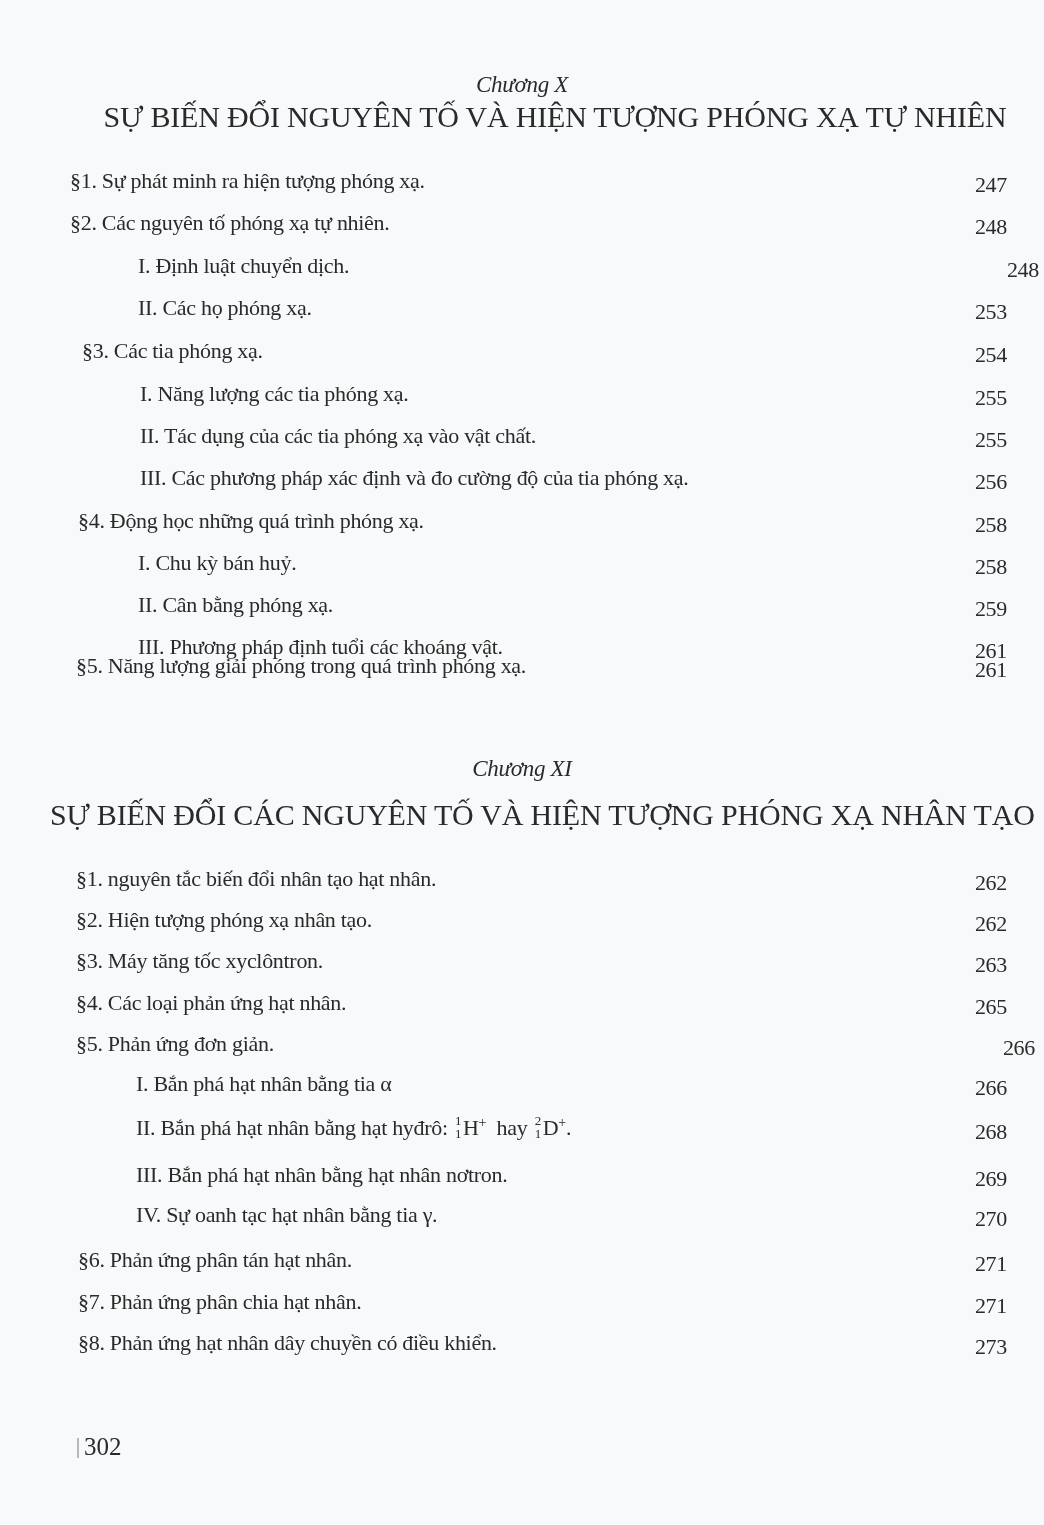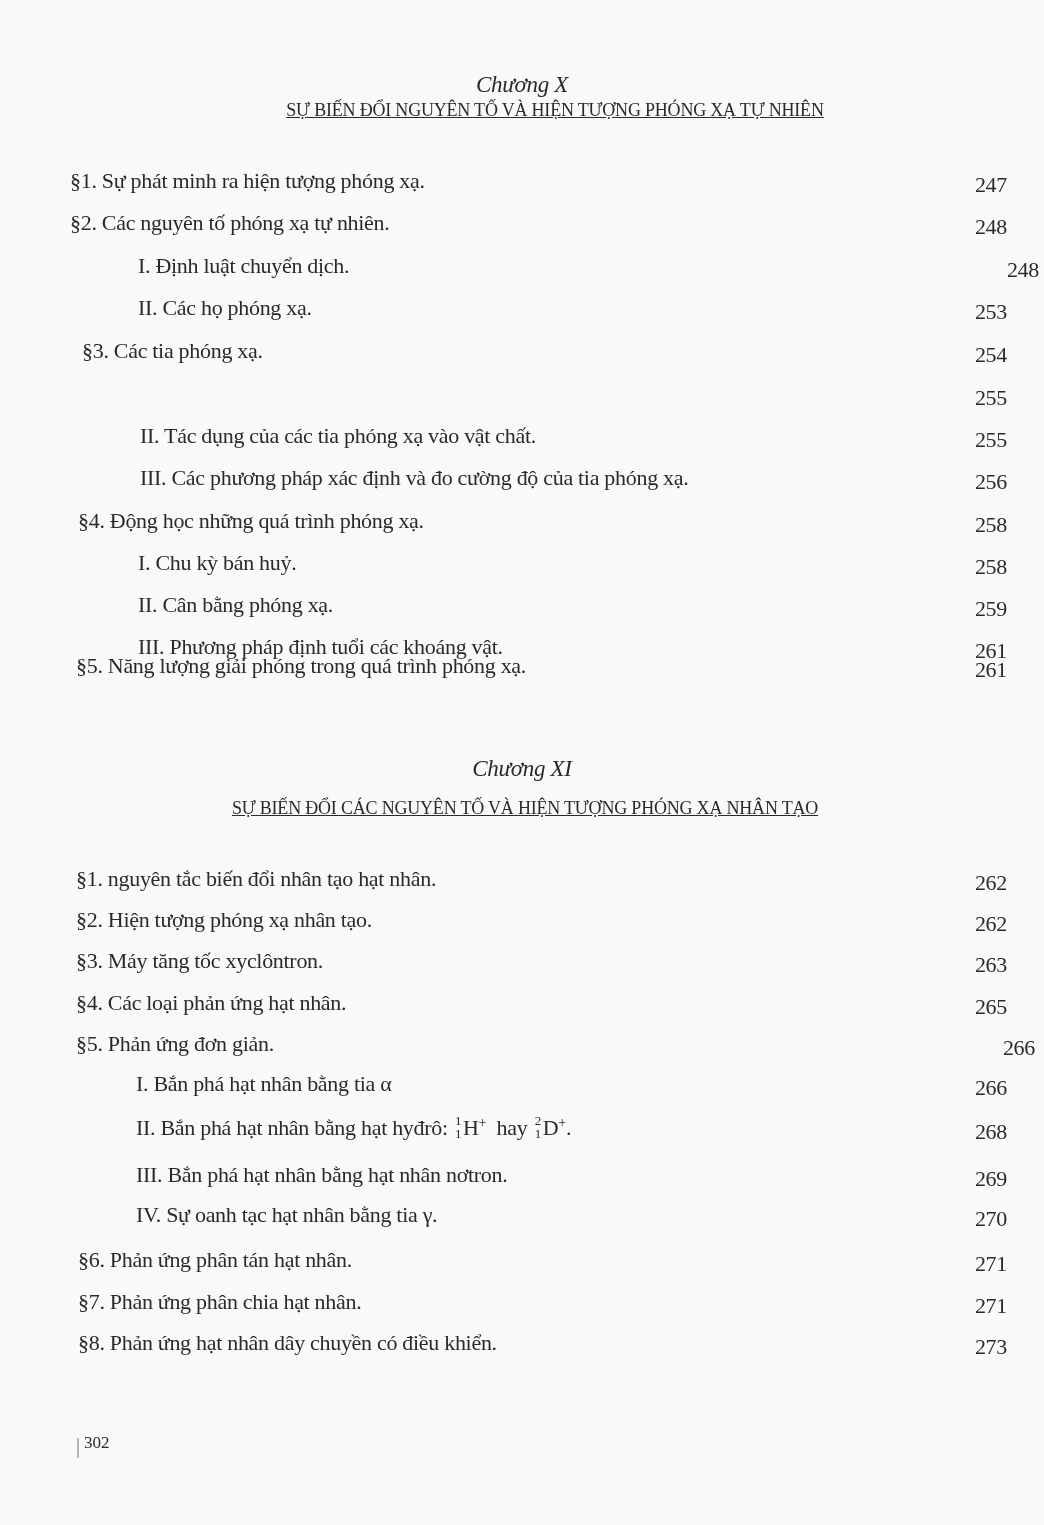--- a/index.html
+++ b/index.html
@@ -28,24 +28,23 @@
       text-align: center;
       font-style: italic;
       font-size: 23px;
       letter-spacing: -0.3px;
     }
     .chapter-title {
       position: absolute;
       left: 80px;
       width: 950px;
       text-align: center;
-      font-size: 18px;
+      font-size: 30px;
       letter-spacing: -0.2px;
       white-space: nowrap;
-      text-decoration: underline;
     }
     .toc-row {
       position: absolute;
       left: 0;
       width: 1044px;
       height: 30px;
       font-size: 22px;
       letter-spacing: -0.3px;
     }
     .toc-row .label {
@@ -69,21 +68,21 @@
       vertical-align: baseline;
       font-size: 13px;
     }
     .sup-sub .s-top { position: absolute; top: -9px; left: 2px; }
     .sup-sub .s-bot { position: absolute; top: 4px; left: 2px; }
     .charge { font-size: 14px; vertical-align: 8px; }
     .footer-page {
       position: absolute;
       left: 84px;
       top: 1433px;
-      font-size: 17px;
+      font-size: 25px;
     }
     .footer-bar {
       position: absolute;
       left: 77px;
       top: 1438px;
       width: 2px;
       height: 20px;
       background: #b8b8b8;
     }
   </style>
@@ -109,20 +108,21 @@
   </div>
   <div class="toc-row lvl2" style="top:295px;">
     <span class="label">II. Các họ phóng xạ.</span>
     <span class="page-num">253</span>
   </div>
   <div class="toc-row lvl1" style="top:338px;">
     <span class="label" style="left:82px;">§3. Các tia phóng xạ.</span>
     <span class="page-num">254</span>
   </div>
   <div class="toc-row lvl2" style="top:381px;">
+    <span class="label" style="left:140px;">I. Năng lượng các tia phóng xạ.</span>
     <span class="page-num">255</span>
   </div>
   <div class="toc-row lvl2" style="top:423px;">
     <span class="label" style="left:140px;">II. Tác dụng của các tia phóng xạ vào vật chất.</span>
     <span class="page-num">255</span>
   </div>
   <div class="toc-row lvl2" style="top:465px;">
     <span class="label" style="left:140px;">III. Các phương pháp xác định và đo cường độ của tia phóng xạ.</span>
     <span class="page-num">256</span>
   </div>

